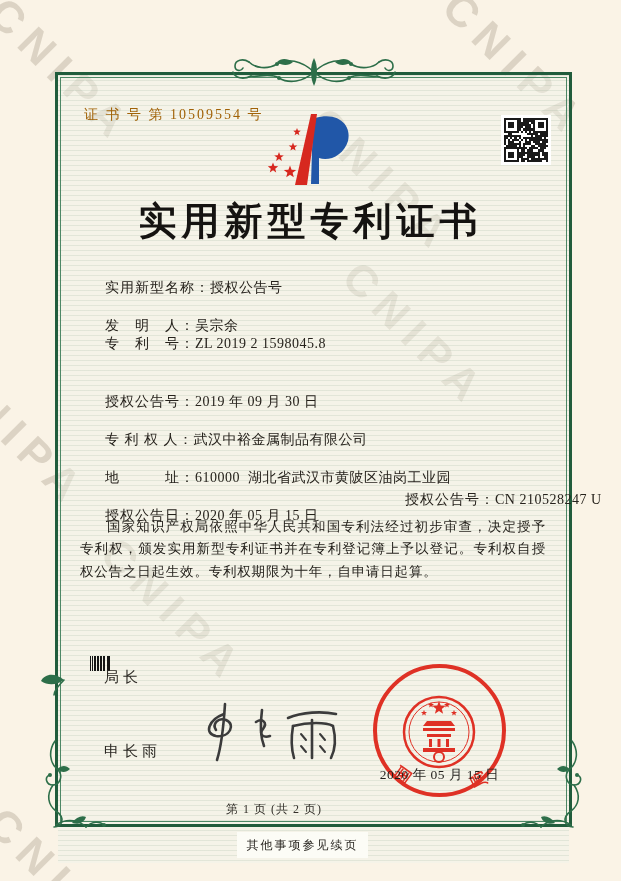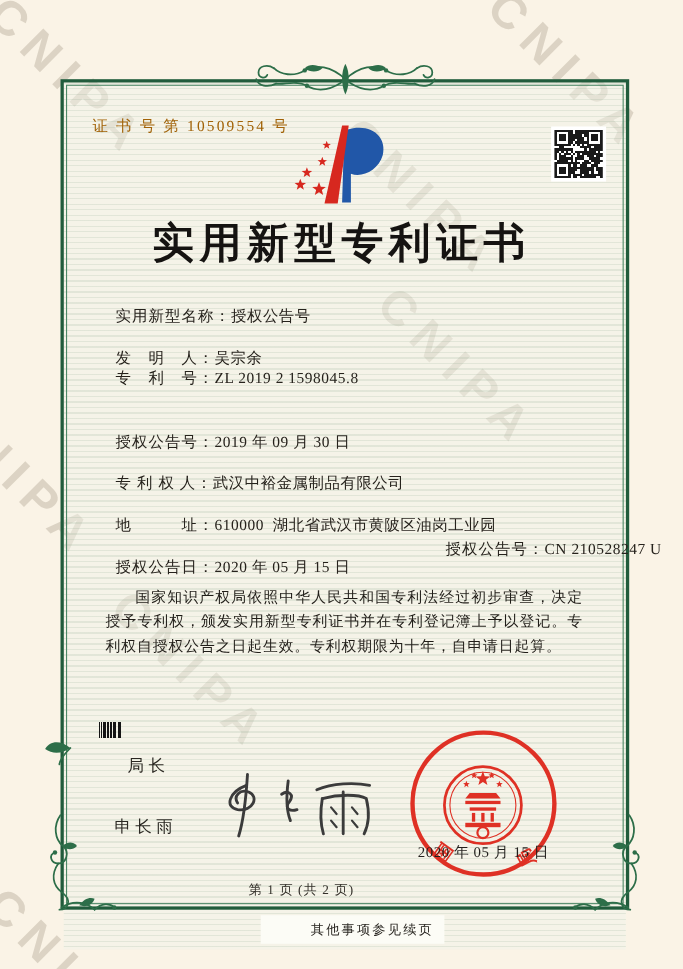--- a/index.html
+++ b/index.html
@@ -41,40 +41,40 @@
   .qr svg{ width:44px; height:44px; display:block; }
   .title{
     position:absolute; left:0; top:196px; width:621px; text-align:center;
     font-size:38px; font-weight:bold; letter-spacing:5px; color:#151311;
   }
   .row{ position:absolute; left:84px; height:22px; font-size:14px; white-space:pre; }
   .row .lbl{ letter-spacing:1px; }
   .row .val{ letter-spacing:0.5px; }
   .row2pair{ position:absolute; left:321px; top:0; white-space:pre; }
   .paras{ position:absolute; left:80px; top:516px; width:466px; font-size:13.5px; line-height:22.3px; letter-spacing:0.8px; color:#201d18; }
-  .paras p{ margin:16px; text-indent:2em; text-align:justify; }
+  .paras p{ margin:0; text-indent:2em; text-align:justify; }
   .barcode{ position:absolute; left:90px; top:656px; width:162px; height:15px; }
   .barcode svg{ width:162px; height:15px; display:block; }
   .signer{ position:absolute; left:104px; font-size:15px; letter-spacing:4px; color:#2a2722; }
   .sig-svg{ position:absolute; left:190px; top:698px; width:165px; height:66px; }
   .seal{
     position:absolute; left:373px; top:664px; width:133px; height:133px; z-index:6;
     border:4.5px solid var(--seal_red,#de2317); border-radius:50%; box-sizing:border-box;
     opacity:0.93;
   }
   .seal-ring, .seal-emblem{ position:absolute; left:0; top:0; width:124px; height:124px; }
   .seal-emblem{ left:22px; top:22px; width:80px; height:80px; }
   .seal-date{
     position:absolute; left:373px; top:766px; width:133px; text-align:center; z-index:7;
     font-size:13.5px; color:#211f1c; letter-spacing:0.5px; white-space:pre;
   }
   .page-info{ position:absolute; left:55px; top:801px; width:438px; text-align:center; font-size:12px; letter-spacing:1px; color:#33302a; }
   .tab-box{
     position:absolute; left:237px; top:832px; width:131px; height:26px; z-index:6;
-    background:#fcfcf6; text-align:center; line-height:26px; font-size:12px; letter-spacing:2px; color:#2a2722;padding-left:36px;
+    background:#fcfcf6; text-align:center; line-height:26px; font-size:12px; letter-spacing:2px; color:#2a2722;
   }
   svg .grn{ stroke:#2d6e49; fill:none; stroke-width:1.6; stroke-linecap:round; }
   svg .grnf{ fill:#2d6e49; stroke:none; }
 </style>
 </head>
 <body>
 
 <div class="page">
 
   <span class="wm" style="left:14px;top:-12px;">CNIPA</span>
@@ -494,21 +494,21 @@
           <rect x="2" y="0" width="1" height="15"></rect>
           <rect x="4" y="0" width="2" height="15"></rect>
           <rect x="7" y="0" width="2" height="15"></rect>
           <rect x="10" y="0" width="2" height="15"></rect>
           <rect x="13" y="0" width="2" height="15"></rect>
           <rect x="17" y="0" width="3" height="15"></rect>
           <rect x="21" y="0" width="undefined" height="15"></rect>
         </svg>
       </div>
 
-    <div class="signer" style="top:687px;margin-left:12px;">局长</div>
+    <div class="signer" style="top:668px;">局长</div>
     <div class="signer" style="top:742px;text-align:center;">申长雨</div>
 
     <svg class="sig-svg" viewBox="0 0 165 62">
       <g stroke="#3b3b3b" stroke-width="2.6" fill="none" stroke-linecap="round">
         <path d="M34 14 C 18 20, 14 34, 26 36 C 40 38, 46 24, 36 20 C 28 17, 22 24, 26 30"></path>
         <path d="M35 4 C 34 20, 32 44, 27 60"></path>
         <path d="M66 22 C 72 18, 78 22, 73 29 C 68 35, 74 38, 80 36"></path>
         <path d="M72 10 C 70 25, 70 36, 74 46"></path>
         <path d="M98 18 C 112 12, 132 11, 146 14"></path>
         <path d="M103 26 C 101 38, 101 48, 104 58"></path>

